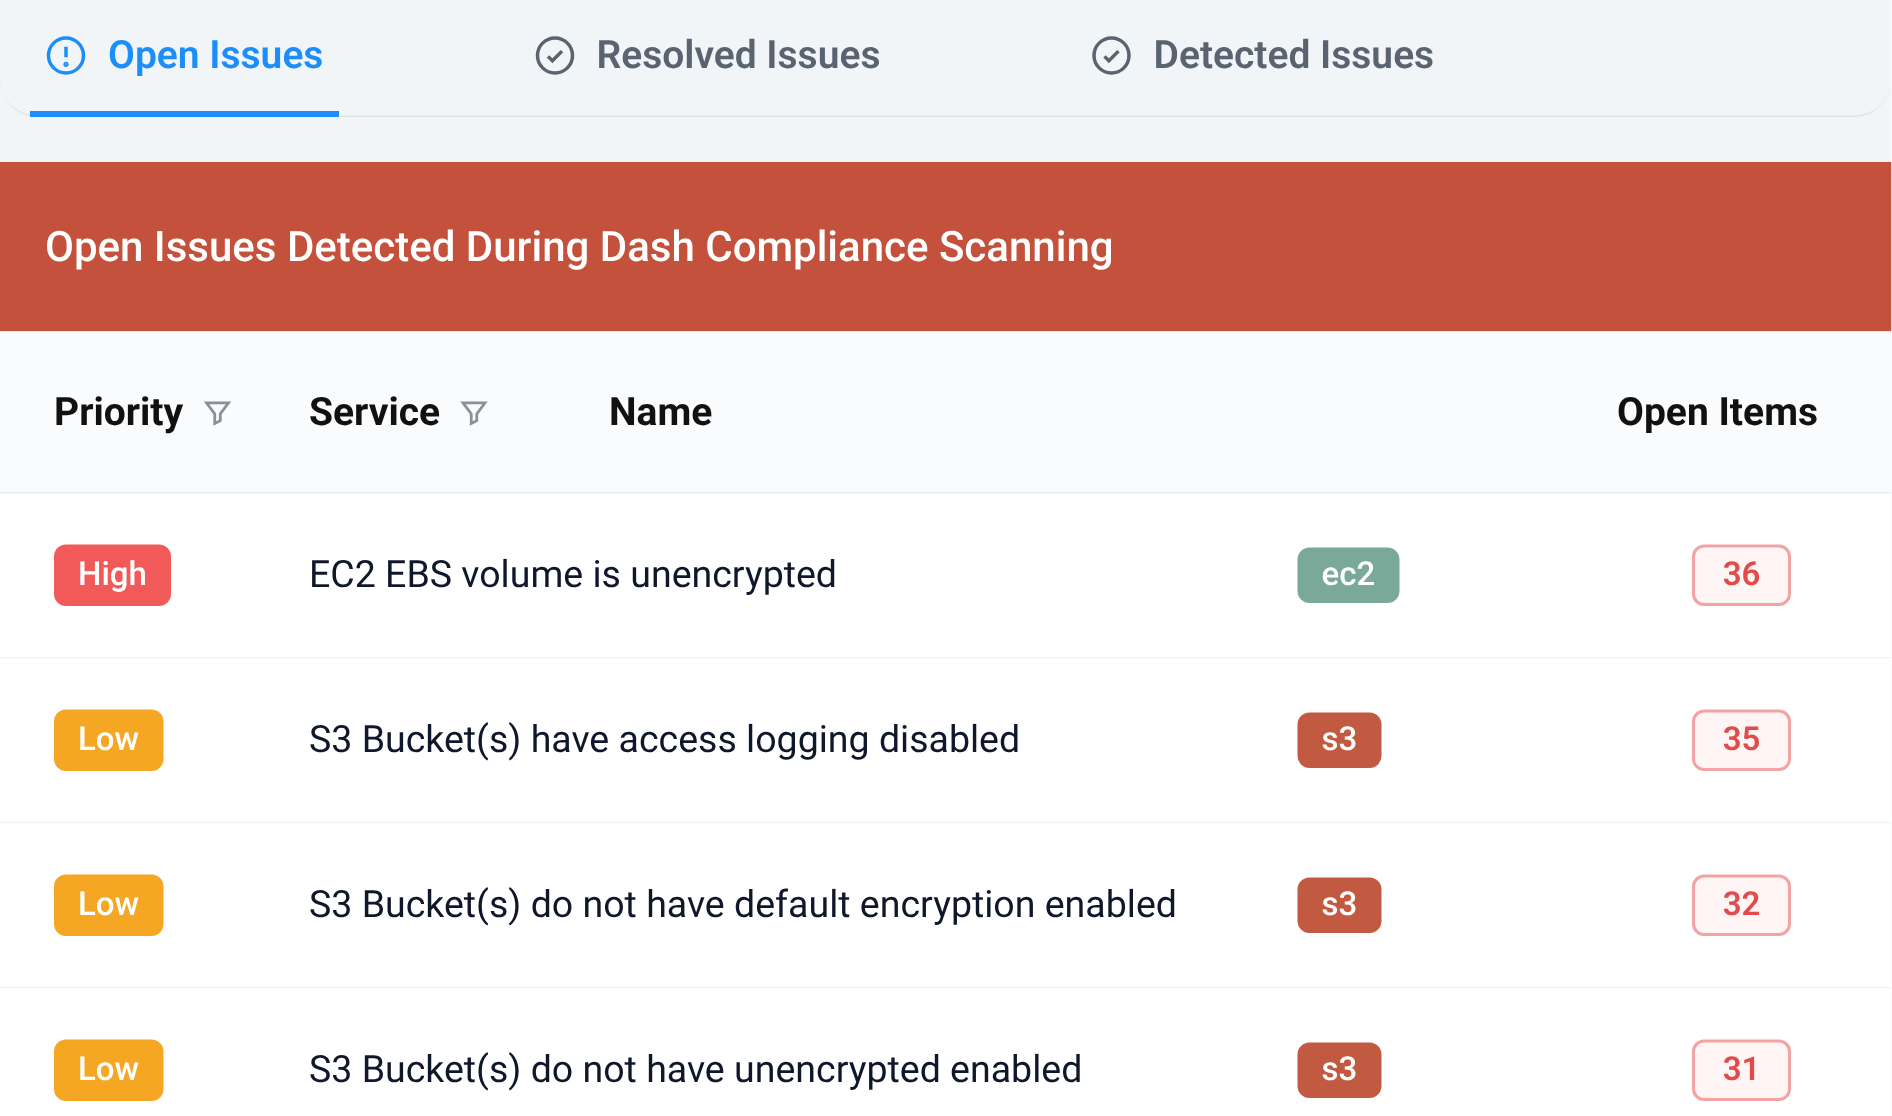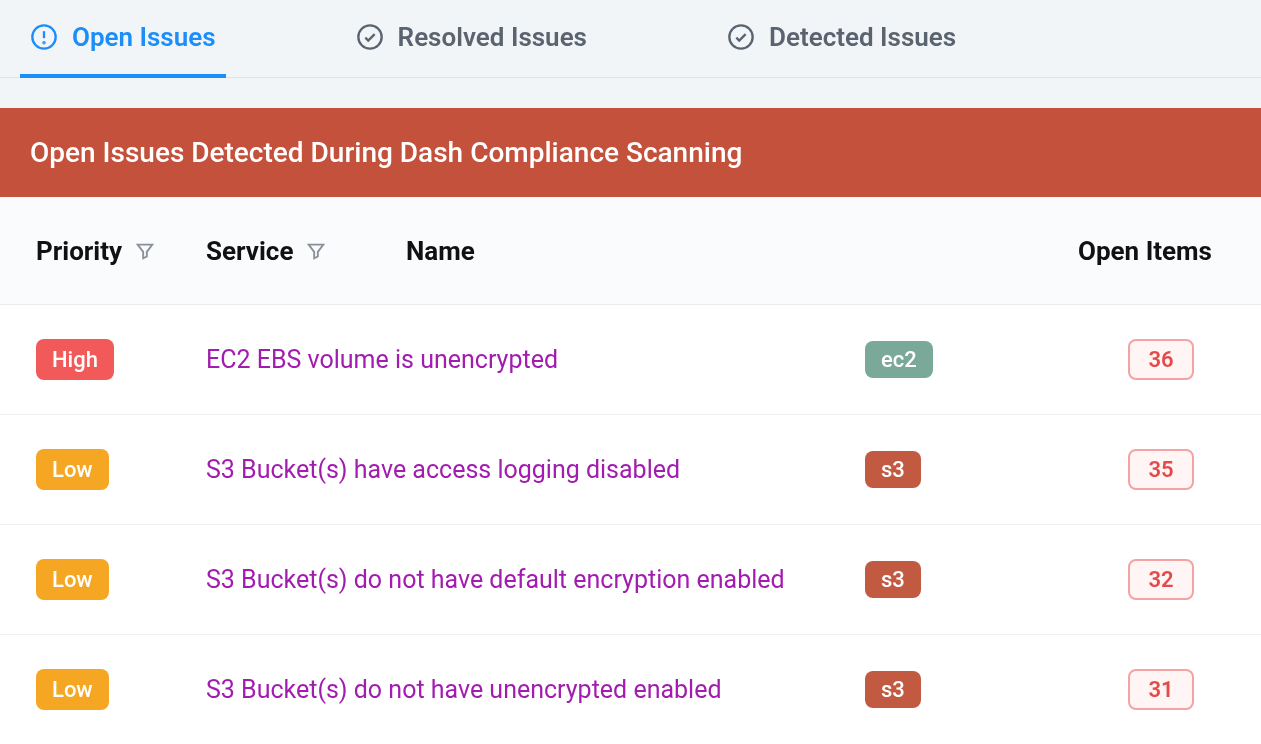--- a/index.html
+++ b/index.html
@@ -10,20 +10,21 @@
     height: 744px;
     overflow: hidden;
   }
   .tabs {
     display: flex;
     align-items: center;
     border-bottom: 1px solid #e0e4e8;
     padding: 0 20px;
     height: 78px;
     gap: 120px;
+    border-radius: 25px;
   }
   .tab {
     display: flex;
     align-items: center;
     gap: 14px;
     height: 78px;
     font-size: 26px;
     font-weight: 600;
     color: #5a6470;
     cursor: pointer;
@@ -36,21 +37,21 @@
   }
   .tab svg { width: 28px; height: 28px; flex-shrink: 0; }
   .tab.active svg { stroke: #1c8ef9; }
   .tab:not(.active) svg { stroke: #5a6470; }
 
   .banner {
     background: #c4513b;
     color: #ffffff;
     font-size: 28px;
     font-weight: 500;
-    padding: 28px 30px;
+    padding: 40px 30px;
     margin-top: 30px;
   }
 
   .table {
     background: #ffffff;
   }
   .thead {
     display: flex;
     align-items: center;
     padding: 0 36px;
@@ -89,21 +90,21 @@
     padding: 8px 16px;
     border-radius: 8px;
     color: #fff;
     font-size: 22px;
     font-weight: 500;
   }
   .badge-priority.high { background: #f25a5a; }
   .badge-priority.low  { background: #f5a623; }
 
   .issue-name {
-    color: #a21caf;
+    color: #0f172a;
     font-size: 25px;
     cursor: pointer;
   }
 
   .badge-service {
     display: inline-block;
     padding: 6px 16px;
     border-radius: 8px;
     color: #fff;
     font-size: 22px;

